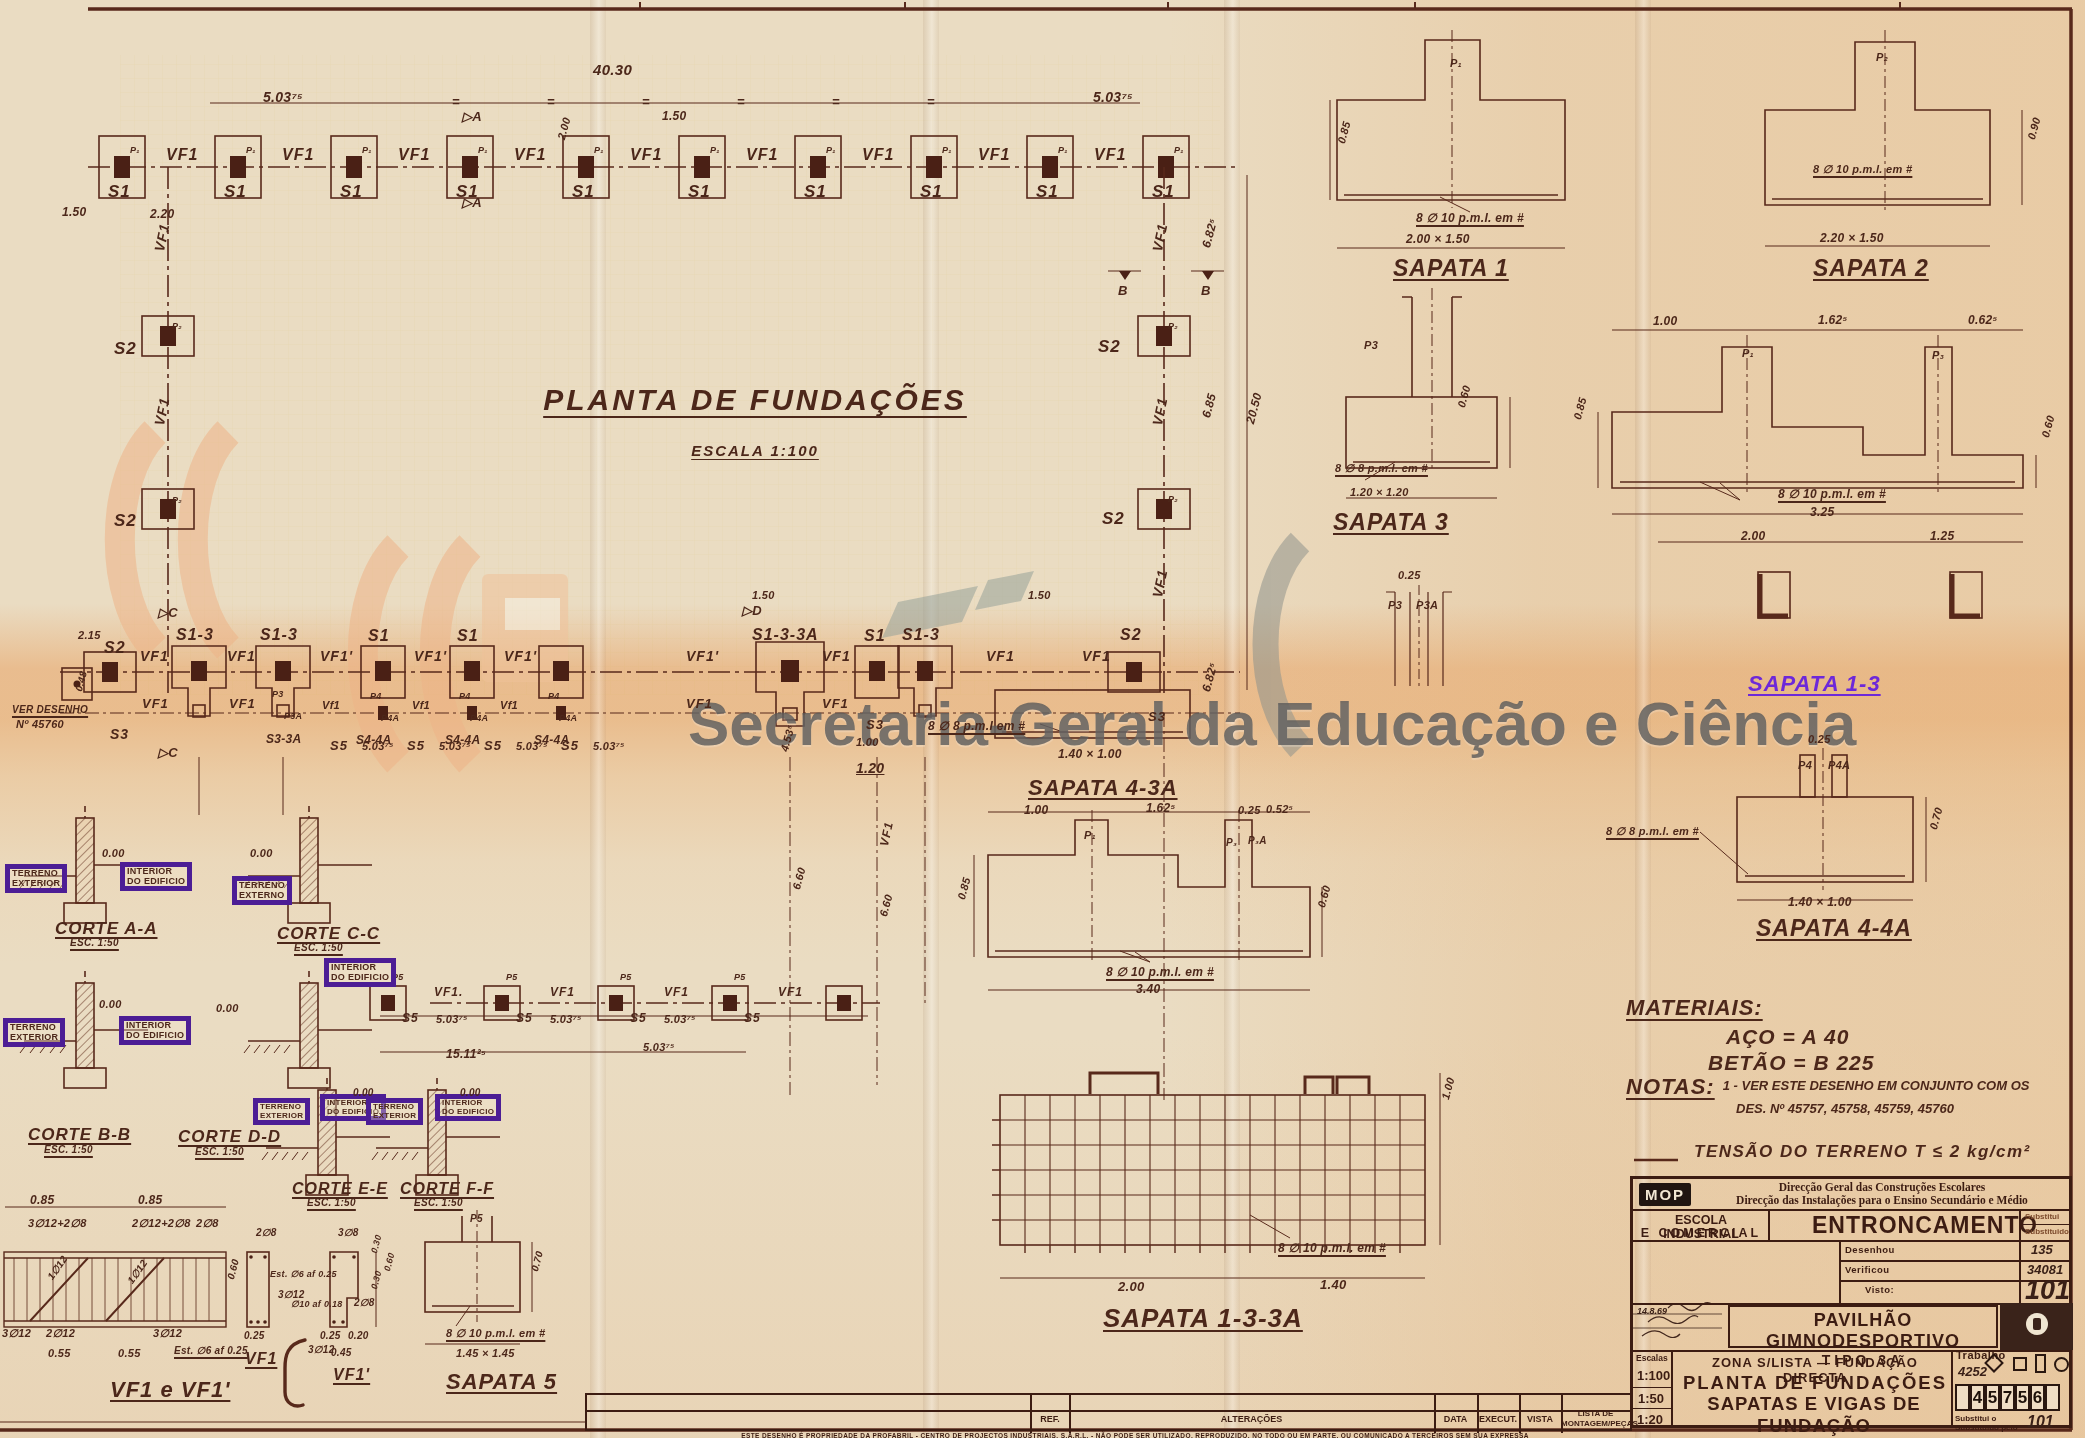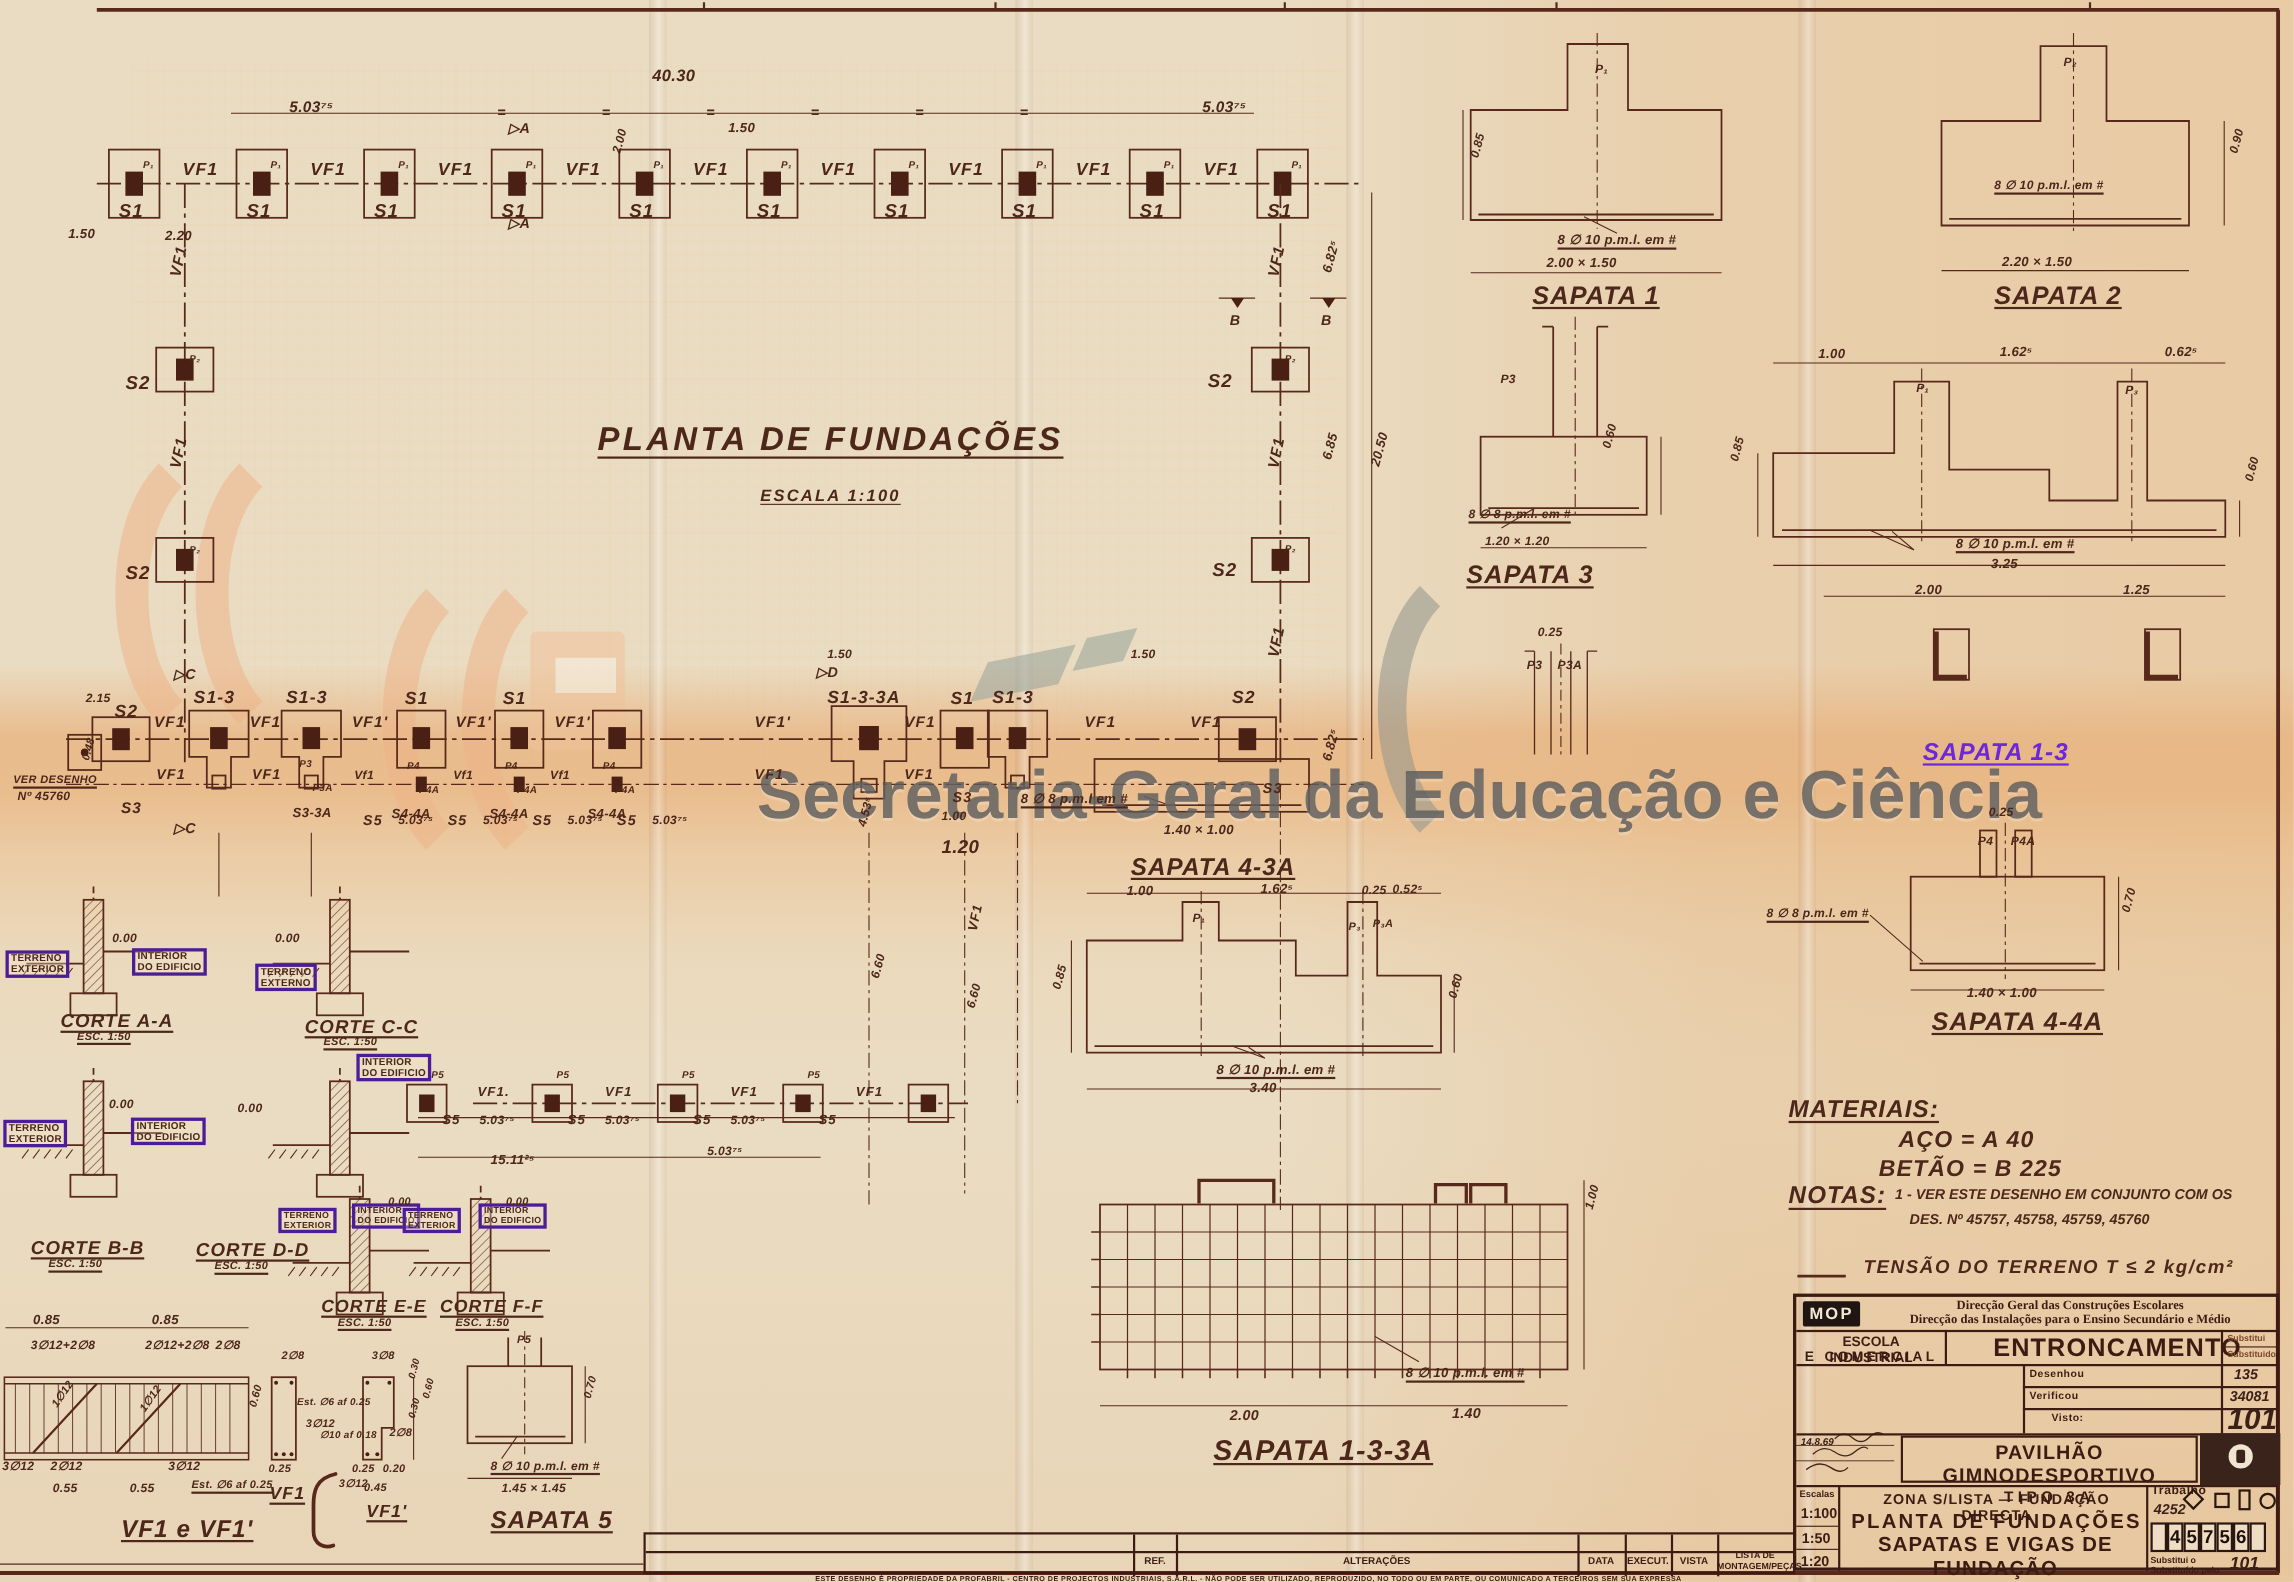--- a/index.html
+++ b/index.html
@@ -11,21 +11,21 @@
       linear-gradient(180deg, rgba(0,0,0,0) 72%, rgba(228,192,152,.28) 100%),
       #eadcc2;}
   .crease{position:absolute;top:0;bottom:0;width:16px;pointer-events:none;
     background:linear-gradient(90deg, rgba(110,70,40,.10), rgba(255,255,255,.28) 55%, rgba(110,70,40,.07));}
   #grid-ghost{position:absolute;left:120px;top:55px;width:1100px;height:640px;opacity:.5;pointer-events:none;
     background:repeating-linear-gradient(0deg, rgba(214,186,80,.10) 0 1px, transparent 1px 14px),
                repeating-linear-gradient(90deg, rgba(214,186,80,.10) 0 1px, transparent 1px 14px);}
   .lbl{position:absolute;font-style:italic;font-weight:600;color:#4c271a;line-height:1.08;white-space:pre-line;transform-origin:left top;letter-spacing:.3px;}
   .lbl.b{font-weight:700;letter-spacing:1px;}
   .lbl.u{text-decoration:underline;text-underline-offset:3px;text-decoration-thickness:1.5px;}
-  .lbl.bx{font-style:normal;font-weight:600;border:3px solid #4c1d95;padding:0 2px;background:rgba(240,230,205,.35);}
+  .lbl.bx{font-style:normal;font-weight:600;border:5px solid #4c1d95;padding:0 2px;background:rgba(240,230,205,.35);}
   .wm-band{position:absolute;left:688px;top:688px;font-size:62px;font-weight:700;color:rgba(90,90,90,.80);
     white-space:nowrap;letter-spacing:0;text-shadow:0 2px 1px rgba(255,255,255,.22);}
   .plan-title{position:absolute;left:505px;top:383px;width:500px;text-align:center;color:#4c271a;}
   .plan-title .t1{font-size:30px;font-weight:700;font-style:italic;letter-spacing:3px;text-decoration:underline;text-underline-offset:6px;text-decoration-thickness:2px;}
   .plan-title .t2{display:inline-block;margin-top:7px;font-size:15px;font-weight:700;font-style:italic;letter-spacing:2px;text-decoration:underline;text-underline-offset:3px;}
   .mat{position:absolute;color:#4c271a;font-style:italic;}
   .mat .h{font-size:22px;font-weight:700;text-decoration:underline;text-underline-offset:4px;letter-spacing:1px;}
   .mat .l1,.mat .l2{font-size:21px;font-weight:700;letter-spacing:1px;}
   .mat .l1{margin:4px 0 0 100px;} .mat .l2{margin:2px 0 0 82px;}
   .notas{position:absolute;color:#4c271a;font-style:italic;}
@@ -410,21 +410,21 @@
     <span class="lbl" style="left: 470px; top: 714px; font-size: 9px;">P4A</span>
     <span class="lbl" style="left: 445px; top: 734px; font-size: 12px;">S4-4A</span>
     <span class="lbl" style="left: 548px; top: 692px; font-size: 9px;">P4</span>
     <span class="lbl" style="left: 559px; top: 714px; font-size: 9px;">P4A</span>
     <span class="lbl" style="left: 534px; top: 734px; font-size: 12px;">S4-4A</span>
     <span class="lbl b" style="left: 110px; top: 727px; font-size: 14px;">S3</span>
     <span class="lbl u" style="left: 12px; top: 705px; font-size: 10px;">VER DESENHO</span>
     <span class="lbl" style="left: 16px; top: 719px; font-size: 11px;">Nº 45760</span>
     <span class="lbl b" style="left: 866px; top: 718px; font-size: 13px;">S3</span>
     <span class="lbl" style="left: 856px; top: 737px; font-size: 11px;">1.00</span>
-    <span class="lbl" style="left: 856px; top: 761px; font-size: 17px;">1.20</span>
+    <span class="lbl" style="left: 856px; top: 761px; font-size: 14px; text-decoration: underline;">1.20</span>
     <span class="lbl b" style="left: 1148px; top: 710px; font-size: 13px;">S3</span>
     <span class="lbl" style="left: 779px; top: 750px; font-size: 11px; transform: rotate(-75deg);">4.53⁵</span>
     <span class="lbl" style="left: 791px; top: 888px; font-size: 11px; transform: rotate(-75deg);">6.60</span>
     <span class="lbl b" style="left: 878px; top: 845px; font-size: 12px; transform: rotate(-78deg);">VF1</span>
     <span class="lbl" style="left: 878px; top: 915px; font-size: 11px; transform: rotate(-75deg);">6.60</span>
     <span class="lbl b" style="left: 330px; top: 739px; font-size: 13px;">S5</span>
     <span class="lbl" style="left: 362px; top: 741px; font-size: 11px;">5.03⁷⁵</span>
     <span class="lbl b" style="left: 407px; top: 739px; font-size: 13px;">S5</span>
     <span class="lbl" style="left: 439px; top: 741px; font-size: 11px;">5.03⁷⁵</span>
     <span class="lbl b" style="left: 484px; top: 739px; font-size: 13px;">S5</span>

